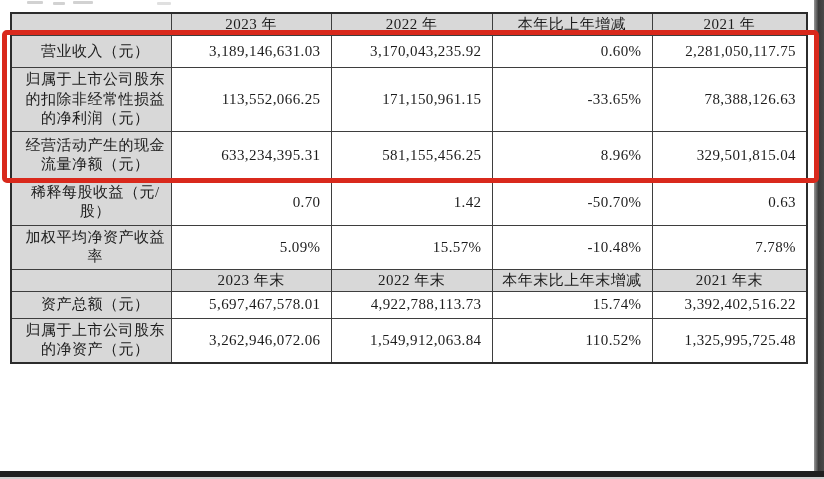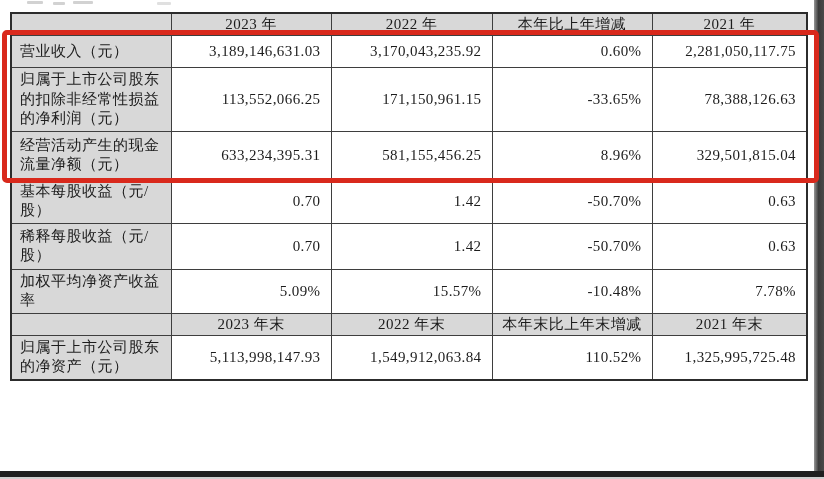--- a/index.html
+++ b/index.html
@@ -22,21 +22,21 @@
     border-collapse:collapse;table-layout:fixed;
     border:2px solid #2c2c2c;
   }
   .fin td{
     border:1px solid #3e3e3e;
     font-size:15px;font-weight:normal;
     vertical-align:middle;overflow:hidden;
   }
   .gray{background:#d8d8d8;}
   .hdr{text-align:center;white-space:nowrap;letter-spacing:.5px;}
-  .lbl{text-align:left;padding:2px 0 2px 8px;line-height:1.3;letter-spacing:.5px;}
+  .lbl{text-align:center;padding:2px 0 2px 8px;line-height:1.3;letter-spacing:.5px;}
   .num{
     text-align:right;padding:2px 10px 2px 4px;white-space:nowrap;
     font-size:14.5px;letter-spacing:.4px;
   }
   tr.h1{height:17px;} tr.r1{height:32px;} tr.r2{height:50px;} tr.r3{height:60px;margin-top:10px;}
   tr.r4{height:48px;margin-top:44px;} tr.r5{height:42px;} tr.r6{height:46px;margin-top:40px;} tr.r7{height:44px;}
   tr.h2{height:17px;} tr.r8{height:27px;} tr.r9{height:41px;}
 
   .red-box{
     position:absolute;left:2px;top:30px;width:817px;height:153px;
@@ -96,27 +96,20 @@
     <td class="num">-33.65%</td>
     <td class="num">78,388,126.63</td>
   </tr>
   <tr class="r4">
     <td class="gray lbl">经营活动产生的现金流量净额（元）</td>
     <td class="num">633,234,395.31</td>
     <td class="num">581,155,456.25</td>
     <td class="num">8.96%</td>
     <td class="num">329,501,815.04</td>
   </tr>
-  <tr class="r5">
-    <td class="gray lbl">基本每股收益（元/股）</td>
-    <td class="num">0.70</td>
-    <td class="num">1.42</td>
-    <td class="num">-50.70%</td>
-    <td class="num">0.63</td>
-  </tr>
   <tr class="r6">
     <td class="gray lbl">稀释每股收益（元/股）</td>
     <td class="num">0.70</td>
     <td class="num">1.42</td>
     <td class="num">-50.70%</td>
     <td class="num">0.63</td>
   </tr>
   <tr class="r7">
     <td class="gray lbl">加权平均净资产收益率</td>
     <td class="num">5.09%</td>
@@ -124,23 +117,30 @@
     <td class="num">-10.48%</td>
     <td class="num">7.78%</td>
   </tr>
   <tr class="h2">
     <td class="gray"></td>
     <td class="gray hdr">2023 年末</td>
     <td class="gray hdr">2022 年末</td>
     <td class="gray hdr">本年末比上年末增减</td>
     <td class="gray hdr">2021 年末</td>
   </tr>
+  <tr class="r8">
+    <td class="gray lbl">资产总额（元）</td>
+    <td class="num">5,697,467,578.01</td>
+    <td class="num">4,922,788,113.73</td>
+    <td class="num">15.74%</td>
+    <td class="num">3,392,402,516.22</td>
+  </tr>
   <tr class="r9">
     <td class="gray lbl">归属于上市公司股东的净资产（元）</td>
-    <td class="num">5,113,998,147.93</td>
+    <td class="num">3,262,946,072.06</td>
     <td class="num">1,549,912,063.84</td>
     <td class="num">110.52%</td>
     <td class="num">1,325,995,725.48</td>
   </tr>
   </tbody>
 </table>
 
 <div class="red-box"></div>
 <div class="right-band"></div>
 <div class="bottom-band"></div>

